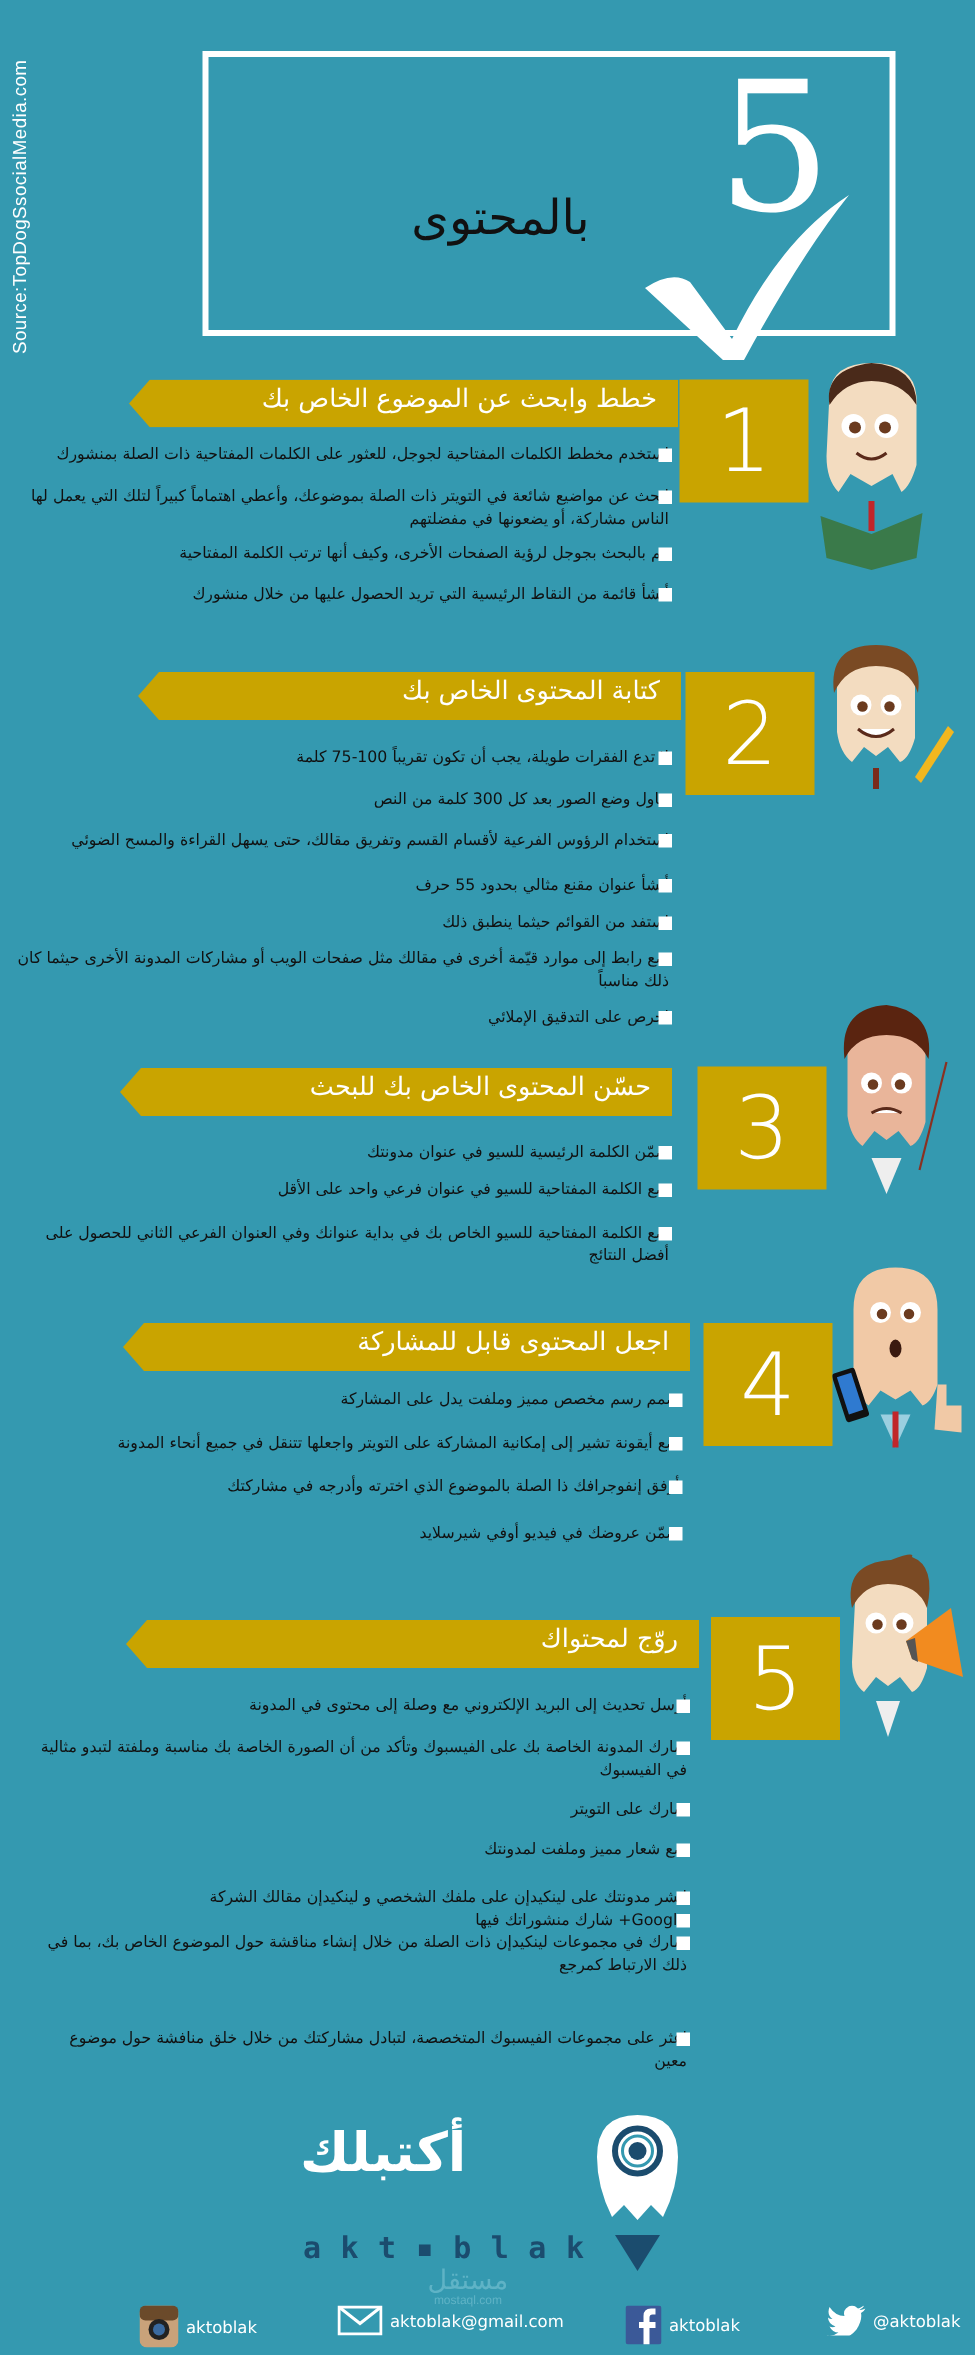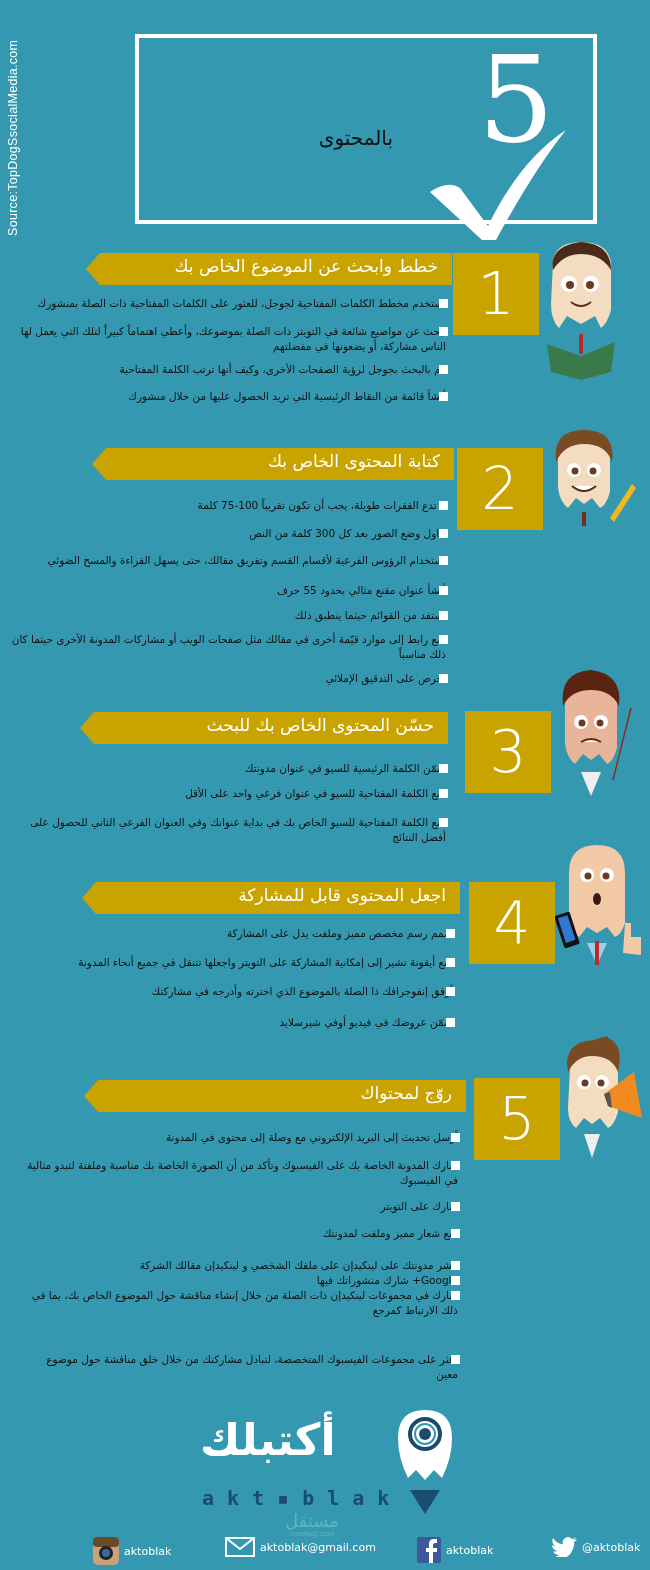--- a/index.html
+++ b/index.html
@@ -20,21 +20,21 @@
     position: absolute; left: 135px; top: 34px; width: 462px; height: 190px;
     border: 4px solid #fff;
   }
   .title-line1 {
     position: absolute; right: 160px; top: 44px;
     color: #c9a400; font-size: 30px; direction: rtl; white-space: nowrap;
     font-family: "DejaVu Sans", sans-serif;
   }
   .title-line2 {
     position: absolute; right: 200px; top: 88px;
-    color: #111; font-size: 20px; direction: rtl; white-space: nowrap;
+    color: #111; font-size: 32px; direction: rtl; white-space: nowrap;
   }
   .big-five {
     position: absolute; left: 478px; top: 40px;
     color: #fff; font-size: 120px; line-height: 1;
     font-family: "DejaVu Serif", serif; font-weight: normal;
   }
   .check {
     position: absolute; left: 430px; top: 130px; width: 140px; height: 110px;
   }
   .step-banner {
@@ -56,21 +56,21 @@
     padding-right: 2px;
   }
   .bullet::after {
     content: ""; position: absolute; right: 0; top: 3px;
     width: 9px; height: 9px; background: #fff;
   }
   .char { position: absolute; }
   .logo-pin { position: absolute; left: 396px; top: 1408px; width: 58px; height: 108px; }
   .logo-ar {
     position: absolute; left: 200px; top: 1418px; color: #fff;
-    font-size: 44px; font-weight: bold; direction: rtl; line-height: 1;
+    font-size: 36px; font-weight: bold; direction: rtl; line-height: 1;
   }
   .logo-en {
     position: absolute; left: 202px; top: 1486px; color: #1b4c6e;
     font-size: 20px; letter-spacing: 13px; font-family: "DejaVu Sans Mono", monospace; font-weight: bold;
   }
   .mostaql {
     position: absolute; left: 285px; top: 1512px; color: #5fb3c6;
     font-size: 18px; text-align: center; direction: rtl; line-height: 1;
   }
   .mostaql small { display: block; font-size: 8px; direction: ltr; font-family: "Liberation Sans", sans-serif; }

